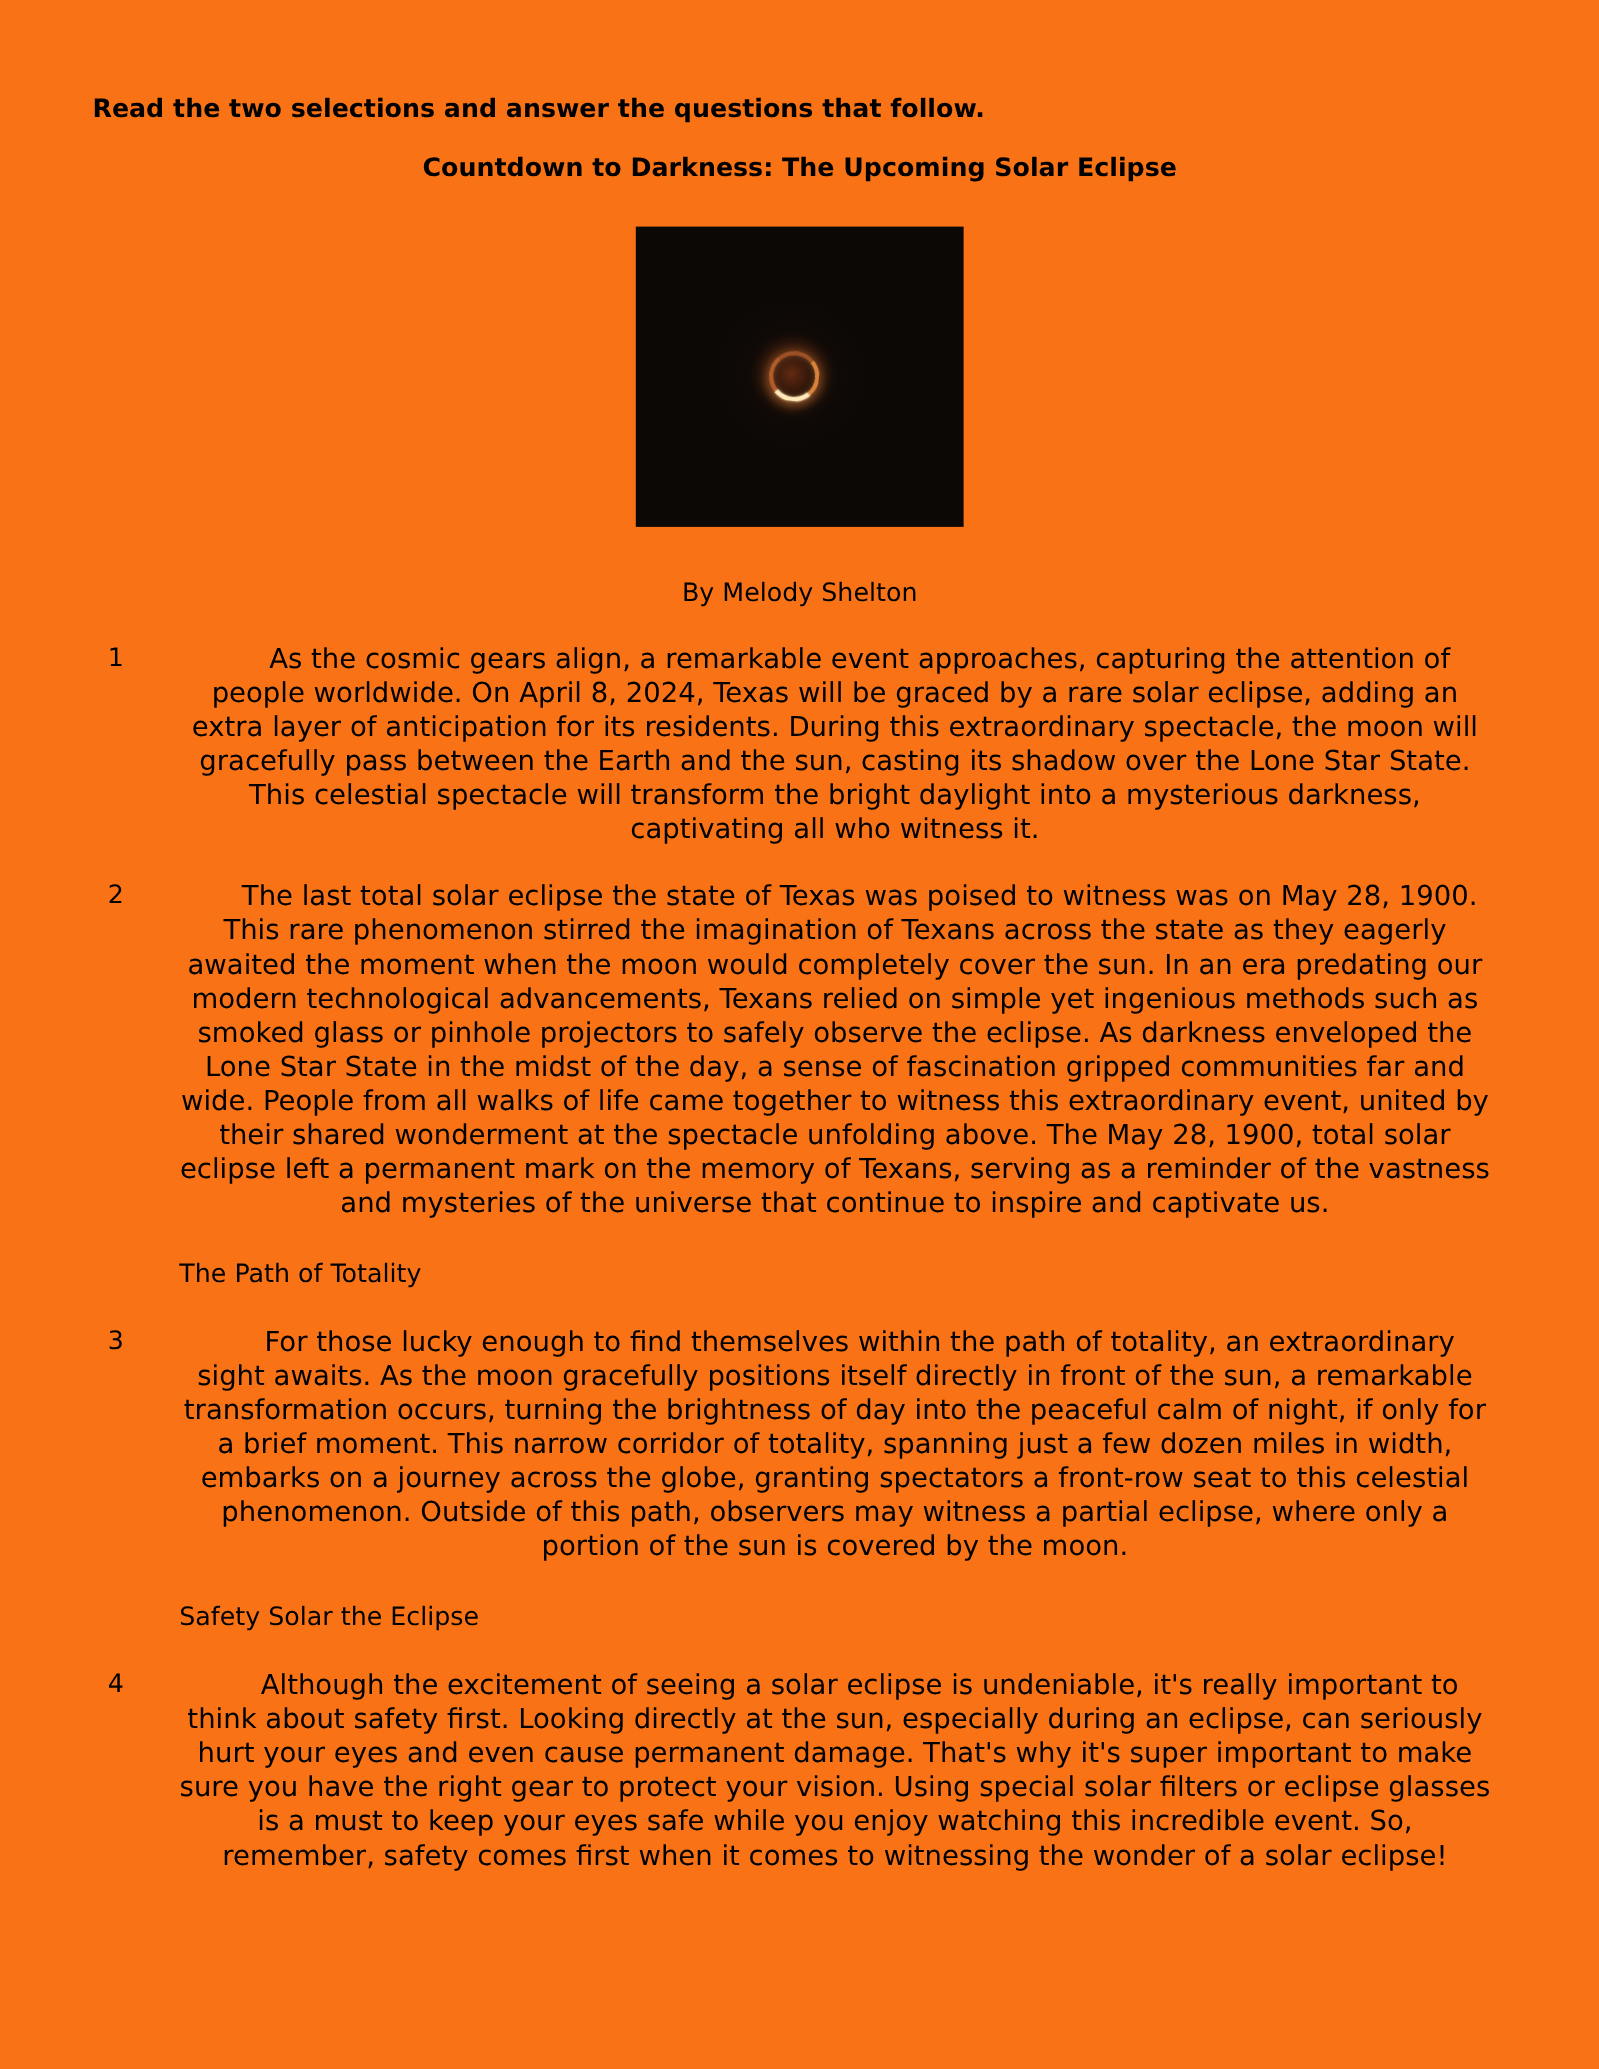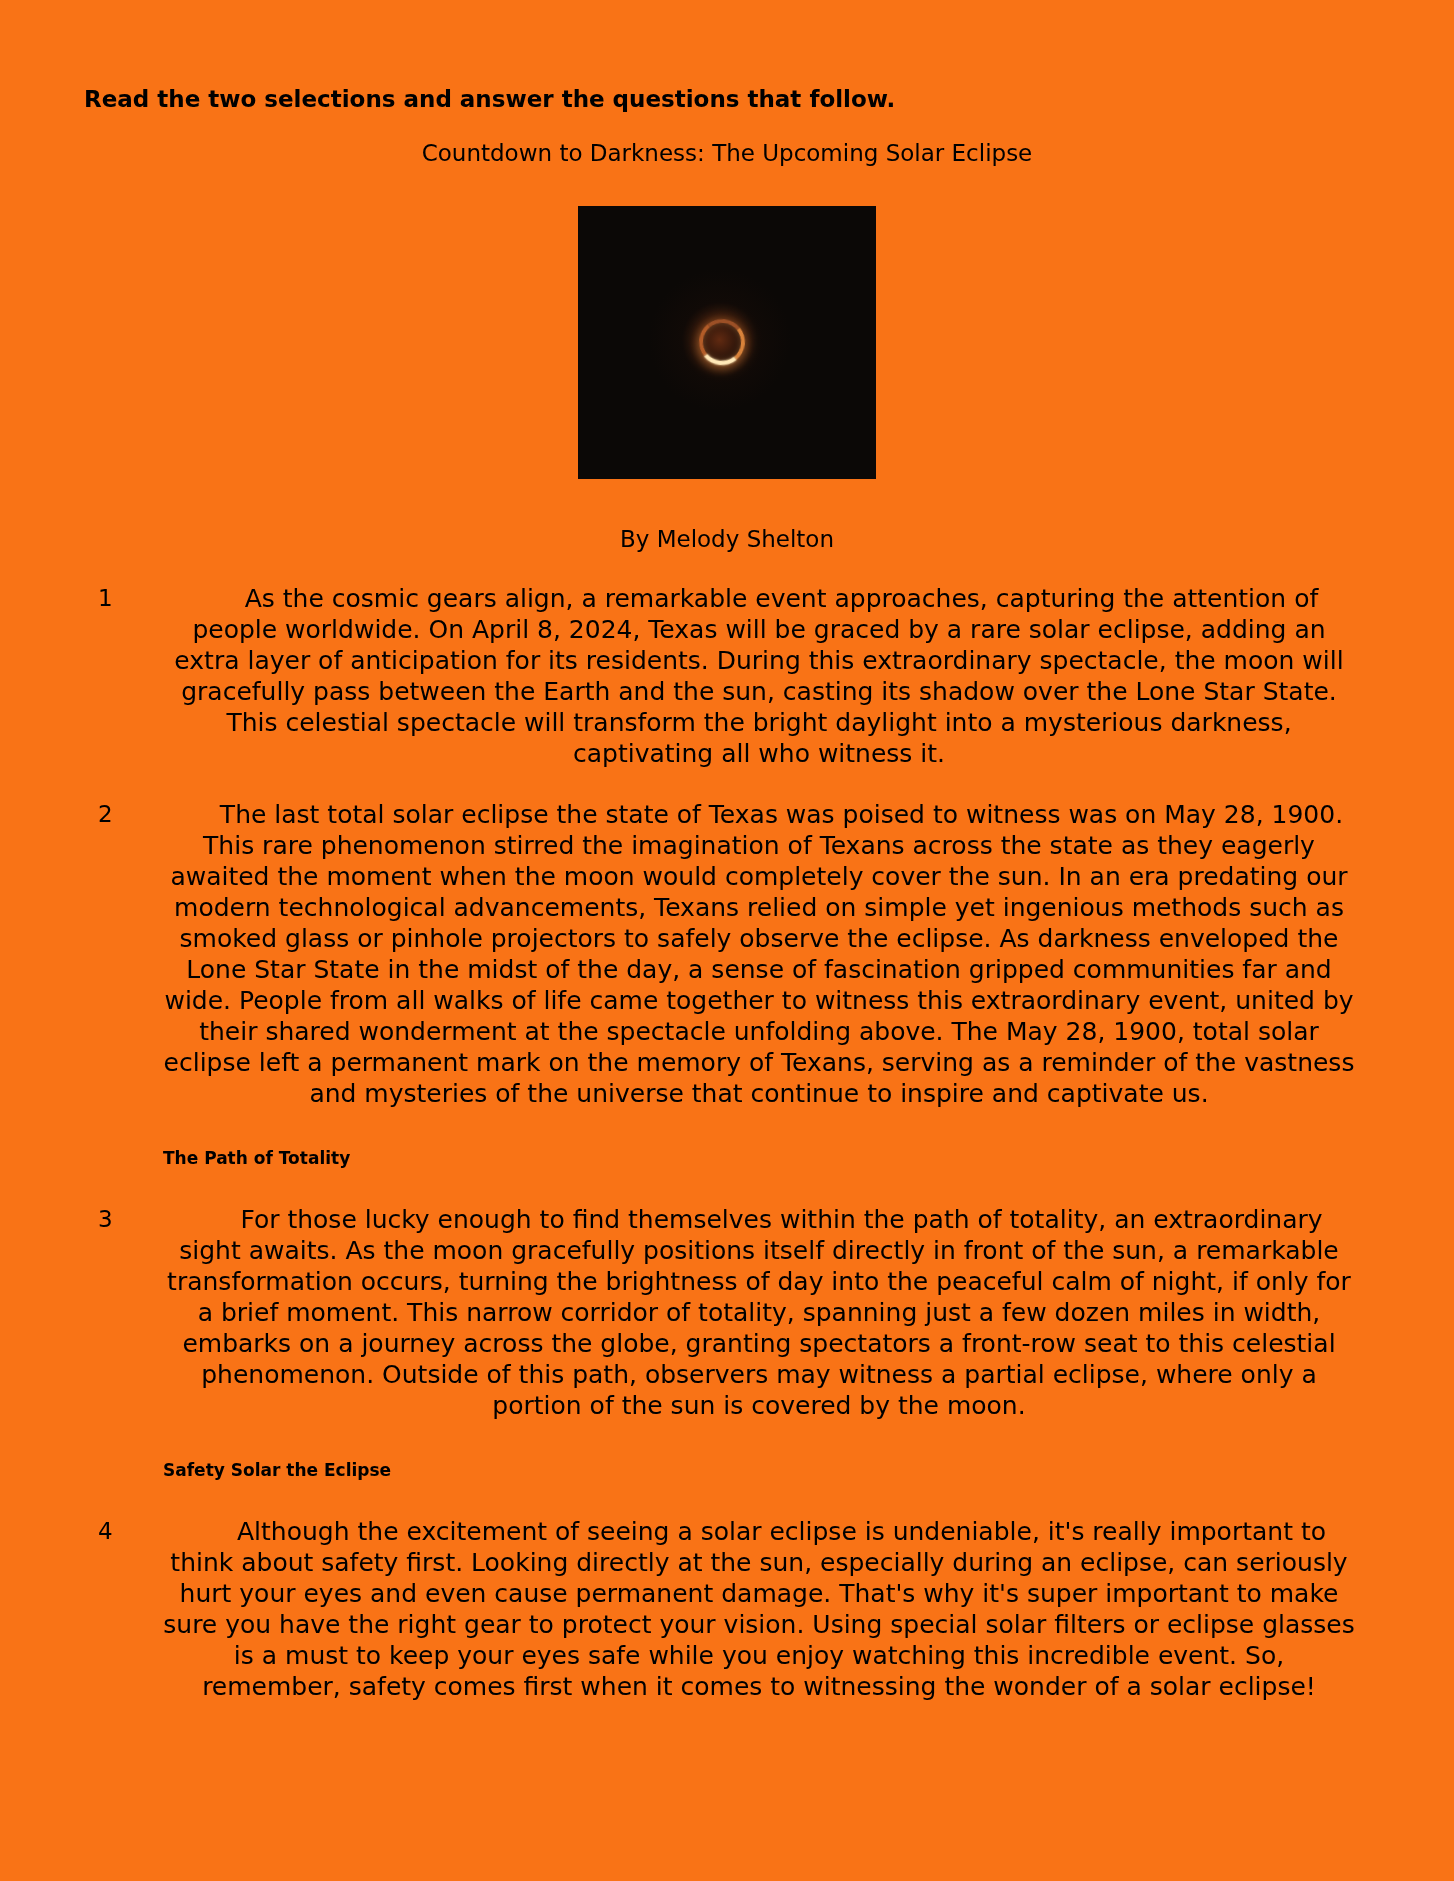--- a/index.html
+++ b/index.html
@@ -20,21 +20,21 @@
     padding-top: 86px;
     margin-left: 84px;
     font-size: 23px;
     font-weight: bold;
     line-height: 27px;
   }
   .title {
     margin-top: 27px;
     text-align: center;
     font-size: 23px;
-    font-weight: normal;
+    font-weight: bold;
     line-height: 27px;
   }
   .figure {
     position: relative;
     width: 298px;
     height: 273px;
     margin: 39px auto 0 auto;
     background: #0b0806;
     overflow: hidden;
   }
@@ -97,22 +97,22 @@
   .ptext {
     flex: none;
     width: 1192px;
     font-size: 25px;
     line-height: 31px;
     text-indent: 45px;
     text-align: center;
   }
   .subhead {
     margin: 34px 0 0 163px;
-    font-size: 17px;
-    font-weight: bold;
+    font-size: 23px;
+    font-weight: normal;
     line-height: 31px;
   }
 </style>
 </head>
 <body>
 
 <div class="page">
 
   <div class="instruction">Read the two selections and answer the questions that follow.</div>
 

